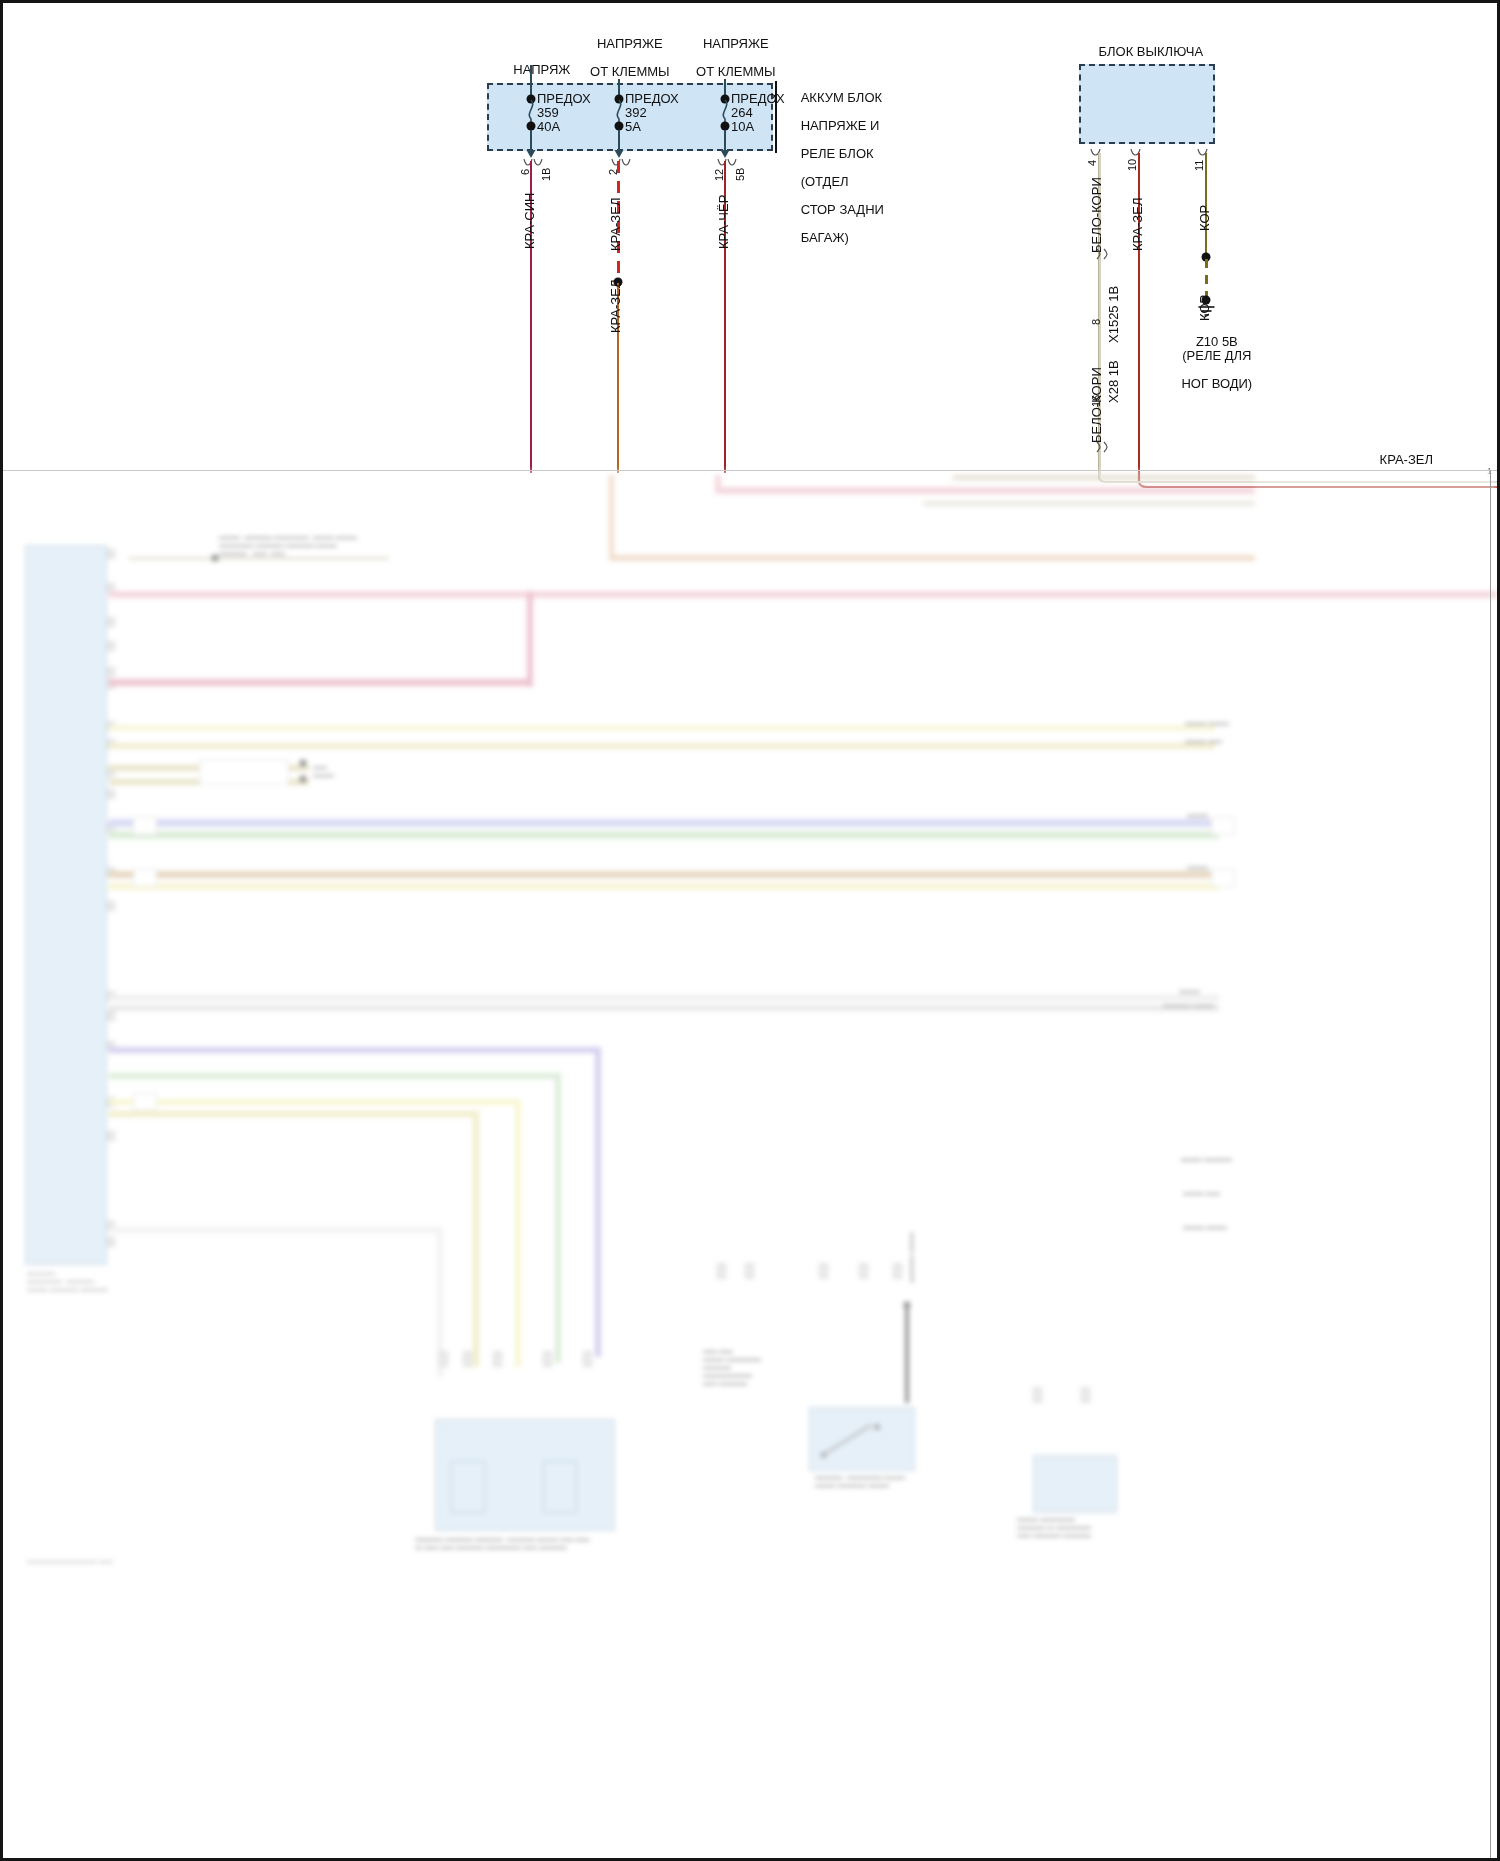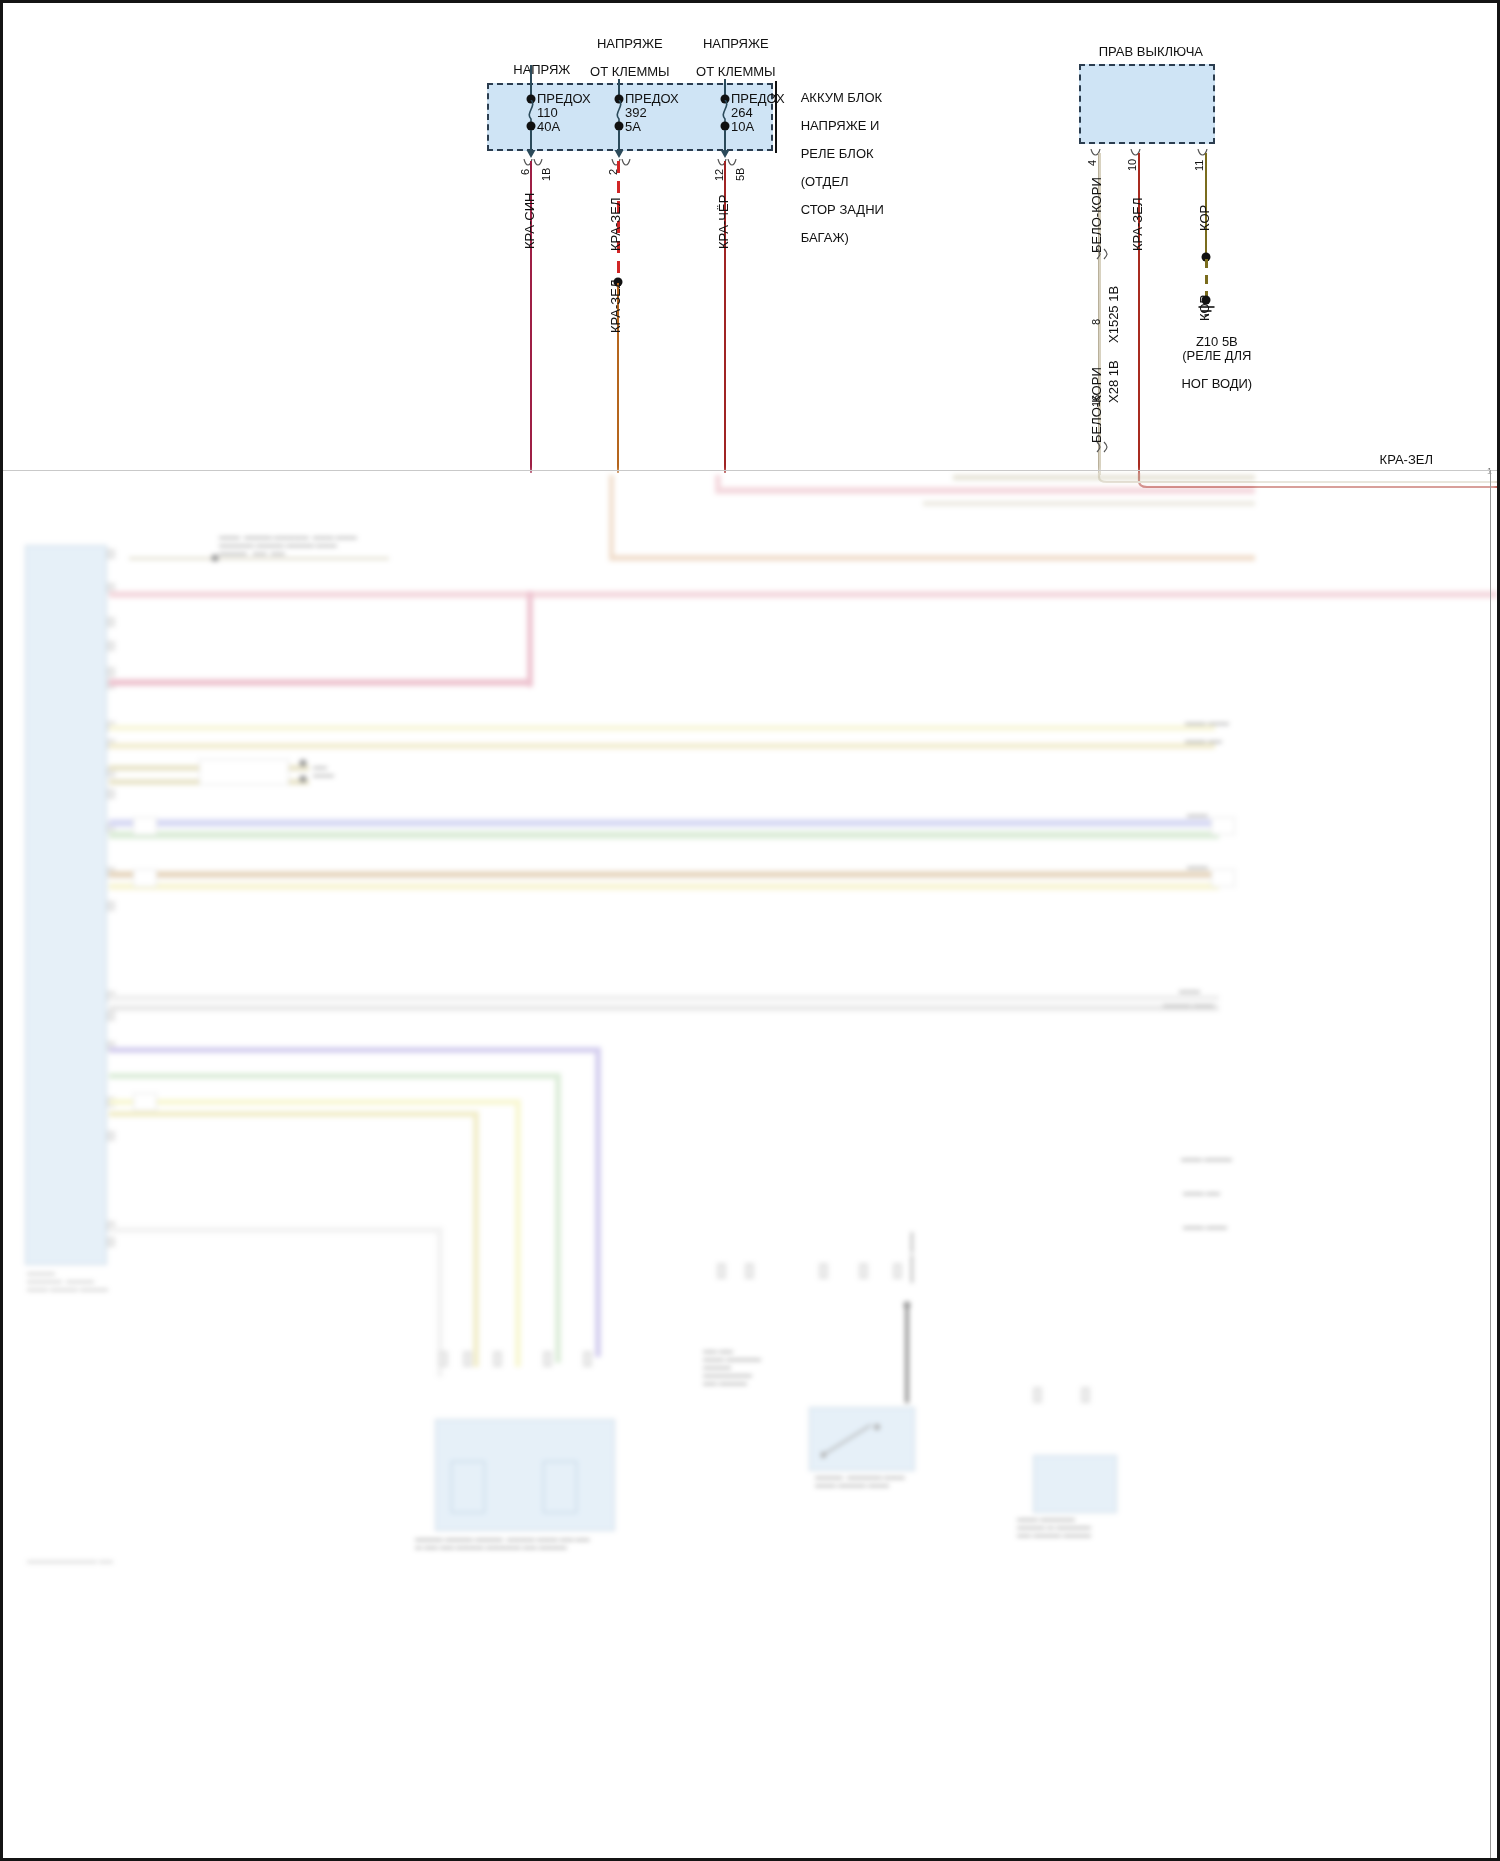--- a/index.html
+++ b/index.html
@@ -81,21 +81,21 @@
     <div class="vwire" style="left:721px;top:76px;height:20px;background:#2b4a5a;width:1.5px;"></div>
 
     <div class="dot" style="left:528px;top:96px;"></div>
     <div class="fusewrap" style="left:521px;top:97px;">
       <svg width="14" height="26" viewBox="0 0 14 26">
           <path d="M7 0 C 13 6, 1 13, 7 19 L7 26" fill="none" stroke="#2b4a5a" stroke-width="1.6"></path>
         </svg>
     </div>
     <div class="dot" style="left:528px;top:123px;"></div>
     <div class="txt" style="left:534px;top:89px;">ПРЕДОХ</div>
-    <div class="txt" style="left:534px;top:103px;">110</div>
+    <div class="txt" style="left:534px;top:103px;">359</div>
     <div class="txt" style="left:534px;top:117px;">40A</div>
     <div class="vwire" style="left:527px;top:127px;height:22px;background:#2b4a5a;width:1.5px;"></div>
     <div style="position:absolute;left:522px;top:142px;">
       <svg width="12" height="12" viewBox="0 0 12 12">
           <path d="M6 11 L1.5 3 L10.5 3 Z" fill="#2b4a5a"></path>
         </svg>
     </div>
 
     <div class="dot" style="left:616px;top:96px;"></div>
     <div class="fusewrap" style="left:609px;top:97px;">
@@ -173,21 +173,21 @@
          background:repeating-linear-gradient(to bottom,#d12626 0 12px,transparent 12px 20px);"></div>
     <div class="vtxt" style="left:606px;top:248px;">КРА-ЗЕЛ</div>
     <div class="dot" style="left:615px;top:279px;"></div>
     <div class="vwire" style="left:614px;top:280px;height:190px;background:#b5651d;width:2.2px;"></div>
     <div class="vtxt" style="left:606px;top:330px;">КРА-ЗЕЛ</div>
 
     <div class="vwire" style="left:721px;top:158px;height:312px;background:#a02424;width:2.4px;"></div>
     <div class="vtxt" style="left:714px;top:246px;">КРА-ЧЁР</div>
 
     <div class="txt c" style="left:1137px;top:28px;">
-      <span>ПРАВ ВЫКЛЮЧА</span><br>
+      <span>БЛОК ВЫКЛЮЧА</span><br>
       <span>ДВЕРЕЙ ВОДИТЕЛЯ</span>
     </div>
     <div class="block" style="left:1076px;top:61px;width:136px;height:80px;"></div>
 
     <div style="position:absolute;left:1086px;top:142px;">
       <svg width="16" height="10" viewBox="0 0 16 10">
           <path d="M2 0 C 4 8, 9 8, 11 0" fill="none" stroke="#555" stroke-width="1.2"></path>
         </svg>
     </div>
     <div style="position:absolute;left:1126px;top:142px;">

